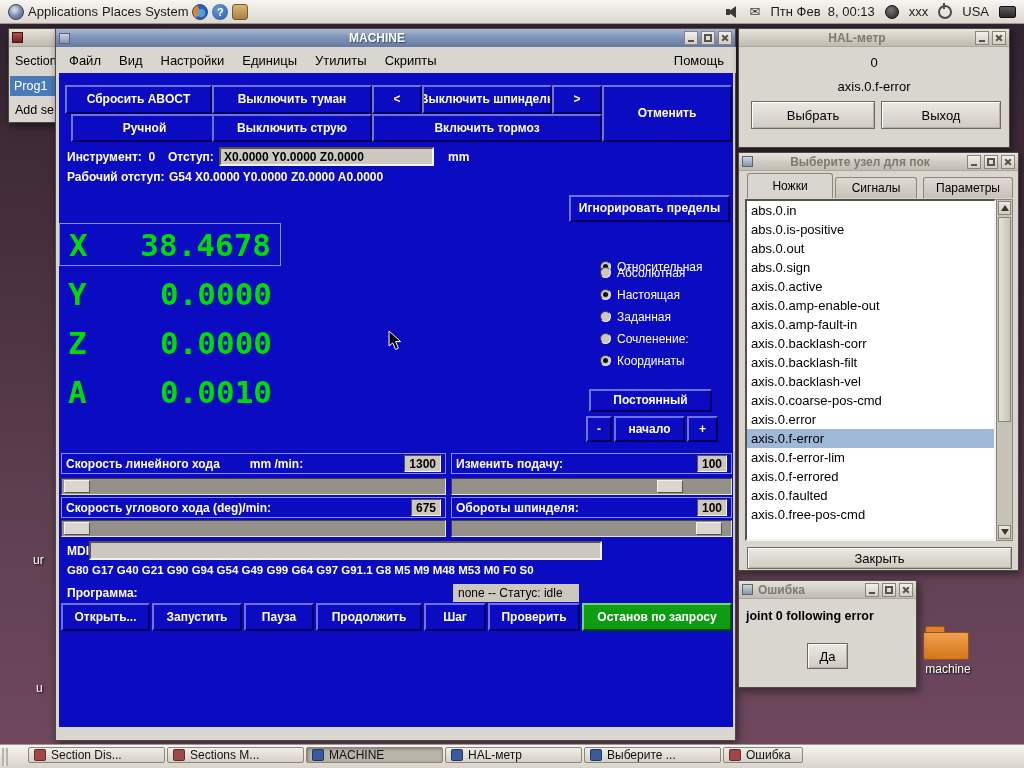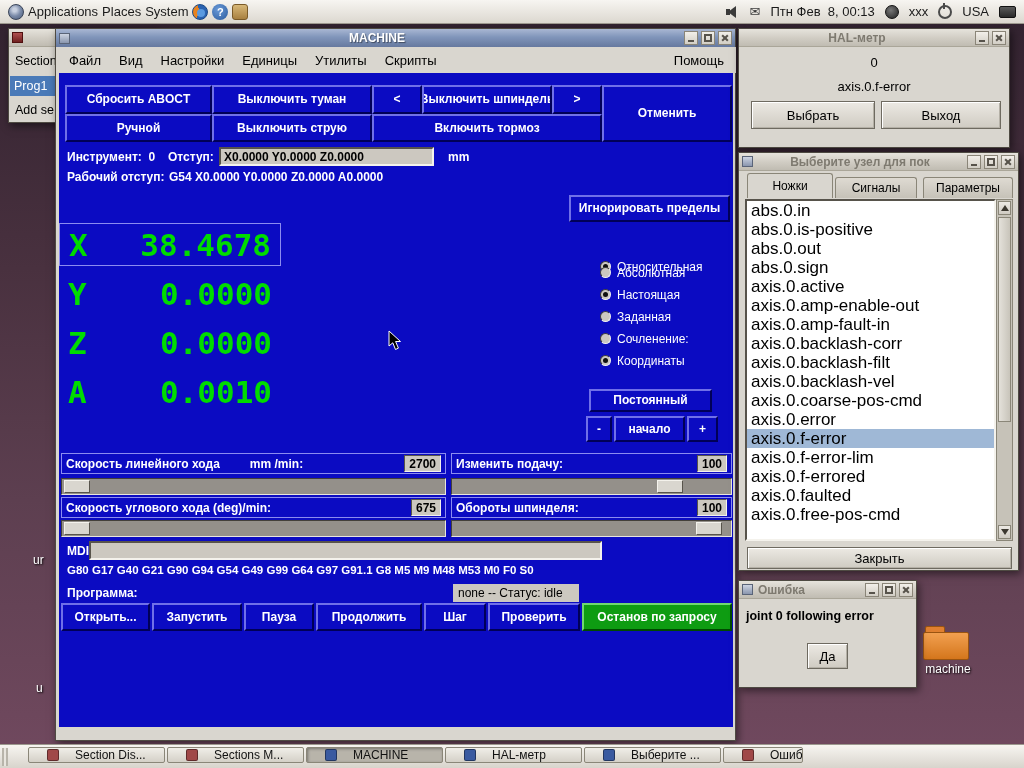--- a/index.html
+++ b/index.html
@@ -66,21 +66,21 @@
 .scale-val{margin-left:auto;background:#ccc8c0;color:#000;border:1px solid;border-color:#57534b #f4f2ec #f4f2ec #57534b;padding:0 4px;font-size:12px;font-weight:bold;height:17px;display:flex;align-items:center}
 .trough{position:absolute;height:17px;background:#94908a;border:1px solid;border-color:#44403a #e8e5de #e8e5de #44403a;z-index:6}
 .thumb{position:absolute;top:1px;height:13px;width:26px;background:#d9d6cf;border:1px solid;border-color:#f4f2ec #57534b #57534b #f4f2ec}
 .status-box{position:absolute;background:#ccc8c0;color:#000;font-size:12px;display:flex;align-items:center;padding:0 5px;z-index:6;white-space:pre}
 
 .gbtn{position:absolute;background:linear-gradient(#ece9e3,#cfcbc2);border:1px solid #6e6a60;box-shadow:inset 1px 1px 0 #fff,inset -1px -1px 0 #b4b0a6;color:#000;font-size:13px;display:flex;align-items:center;justify-content:center;z-index:6}
 .hal-text{position:absolute;left:0;width:100%;text-align:center;font-size:13px;color:#000;z-index:6}
 .tab{position:absolute;background:linear-gradient(#dedad2,#c6c2b8);border:1px solid #8a8678;border-bottom:none;border-radius:3px 3px 0 0;font-size:12px;color:#000;display:flex;align-items:center;justify-content:center;z-index:6}
 .tab.active{background:#d9d6cf;z-index:7}
 .listbox{position:absolute;background:#fff;border:2px solid;border-color:#57534b #f4f2ec #f4f2ec #57534b;overflow:hidden;z-index:6}
-.list-item{height:19px;line-height:19px;padding-left:4px;font-size:17px;color:#000;white-space:nowrap}
+.list-item{height:19px;line-height:19px;padding-left:4px;font-size:13px;color:#000;white-space:nowrap}
 .list-item.selected{background:#9fb8d6}
 .sb{position:absolute;background:#c6c2b8;border:1px solid #8a8678;z-index:6}
 .sb-btn{position:absolute;left:1px;width:13px;height:14px;background:linear-gradient(#ece9e3,#cfcbc2);border:1px solid #8a8678;display:flex;align-items:center;justify-content:center}
 .sb-thumb{position:absolute;left:1px;width:13px;background:linear-gradient(90deg,#e4e1da,#c8c4ba);border:1px solid #8a8678}
 .tri{width:0;height:0}
 .tri.up{border-left:4px solid transparent;border-right:4px solid transparent;border-bottom:6px solid #3c3830}
 .tri.down{border-left:4px solid transparent;border-right:4px solid transparent;border-top:6px solid #3c3830}
 
 .sec-row{position:absolute;font-size:12.5px;color:#000;z-index:6;white-space:nowrap}
 .sec-sel{position:absolute;background:#4a7ab8;color:#fff;font-size:12.5px;display:flex;align-items:center;padding-left:4px;z-index:6}
@@ -88,21 +88,21 @@
 .err-msg{position:absolute;font-size:12.5px;font-weight:bold;color:#000;z-index:6;white-space:nowrap}
 
 .folder{position:absolute;left:920px;top:624px;width:56px;height:56px;z-index:2}
 .folder-tab{position:absolute;left:5px;top:2px;width:20px;height:9px;background:#e08030;border:1px solid #9a5410;border-radius:2px 2px 0 0}
 .folder-body{position:absolute;left:3px;top:8px;width:46px;height:28px;background:linear-gradient(#f2a050,#d4761c);border:1px solid #9a5410;border-radius:2px}
 .folder-label{position:absolute;left:-6px;top:38px;width:68px;text-align:center;color:#fff;font-size:12px;text-shadow:1px 1px 2px #000}
 .frag{position:absolute;color:#fff;font-size:12px;text-shadow:1px 1px 2px #000;z-index:1}
 
 .taskbar{position:absolute;left:0;top:744px;width:1024px;height:24px;background:linear-gradient(#f7f5f1,#d8d4cc);border-top:1px solid #9c988e;z-index:60}
 .tb-handle{position:absolute;left:2px;top:3px;width:6px;height:18px;background:repeating-linear-gradient(90deg,#b8b4aa 0 2px,#e8e5de 2px 4px)}
-.taskbtn{position:absolute;top:2px;height:16px;background:linear-gradient(#f0eee8,#d4d0c7);border:1px solid #8a8678;border-radius:2px;display:flex;align-items:center;gap:16px;padding:0 18px;font-size:12px;color:#111;overflow:hidden;white-space:nowrap}
+.taskbtn{position:absolute;top:2px;height:16px;background:linear-gradient(#f0eee8,#d4d0c7);border:1px solid #8a8678;border-radius:2px;display:flex;align-items:center;gap:5px;padding:0 5px;font-size:12px;color:#111;overflow:hidden;white-space:nowrap}
 .taskbtn.active{background:#b8b4aa;box-shadow:inset 1px 1px 3px rgba(0,0,0,.35)}
 .task-icon{width:12px;height:12px;border-radius:2px;flex:none;border:1px solid rgba(0,0,0,.4)}
 .cursor{position:absolute;left:388px;top:330px;z-index:99}
 </style>
 </head>
 <body>
 
 <div class="screen">
 
   <div class="panel">
@@ -180,21 +180,21 @@
       <span class="mitem helpm">Помощь</span>
     </div>
     <div class="mc-bg"></div>
 
     <div class="tkbtn" style="left:9px;top:56px;width:147px;height:29px">Сбросить ABOCT</div>
     <div class="tkbtn" style="left:156px;top:56px;width:160px;height:29px">Выключить туман</div>
     <div class="tkbtn" style="left:316px;top:56px;width:50px;height:29px">&lt;</div>
     <div class="tkbtn" style="left:366px;top:56px;width:130px;height:29px">Выключить шпиндель</div>
     <div class="tkbtn" style="left:496px;top:56px;width:50px;height:29px">&gt;</div>
     <div class="tkbtn" style="left:546px;top:56px;width:130px;height:57px">Отменить</div>
-    <div class="tkbtn" style="left:9px;top:85px;width:147px;height:28px">Ручной</div>
+    <div class="tkbtn" style="left:15px;top:85px;width:147px;height:28px">Ручной</div>
     <div class="tkbtn" style="left:156px;top:85px;width:160px;height:28px">Выключить струю</div>
     <div class="tkbtn" style="left:316px;top:85px;width:230px;height:28px">Включить тормоз</div>
 
     <div class="wlab" style="left:11px;top:121px">Инструмент:  0</div>
     <div class="wlab" style="left:112px;top:121px">Отступ:</div>
     <div class="tk-entry" style="left:163px;top:118px;width:215px;height:19px">X0.0000 Y0.0000 Z0.0000</div>
     <div class="wlab" style="left:392px;top:121px">mm</div>
     <div class="wlab" style="left:11px;top:141px">Рабочий отступ:</div>
     <div class="wlab" style="left:113px;top:141px">G54 X0.0000 Y0.0000 Z0.0000 A0.0000</div>
 
@@ -243,21 +243,21 @@
       </div>
 
     <div class="tkbtn" style="left:533px;top:360px;width:123px;height:23px">Постоянный</div>
     <div class="tkbtn" style="left:530px;top:387px;width:26px;height:26px">-</div>
     <div class="tkbtn" style="left:558px;top:387px;width:71px;height:26px">начало</div>
     <div class="tkbtn" style="left:631px;top:387px;width:31px;height:26px">+</div>
 
     <div class="scale-label" style="left:5px;top:424px;width:385px">
       <span class="lab">Скорость линейного хода</span>
       <span class="units">mm /min:</span>
-      <span class="scale-val">2700</span>
+      <span class="scale-val">1300</span>
     </div>
     <div class="trough" style="left:5px;top:449px;width:385px">
         <span class="thumb" style="left:2px"></span>
       </div>
     <div class="scale-label" style="left:5px;top:468px;width:385px">
       <span class="lab">Скорость углового хода (deg)/min:</span>
       <span class="scale-val">675</span>
     </div>
     <div class="trough" style="left:5px;top:491px;width:385px">
         <span class="thumb" style="left:2px"></span>

